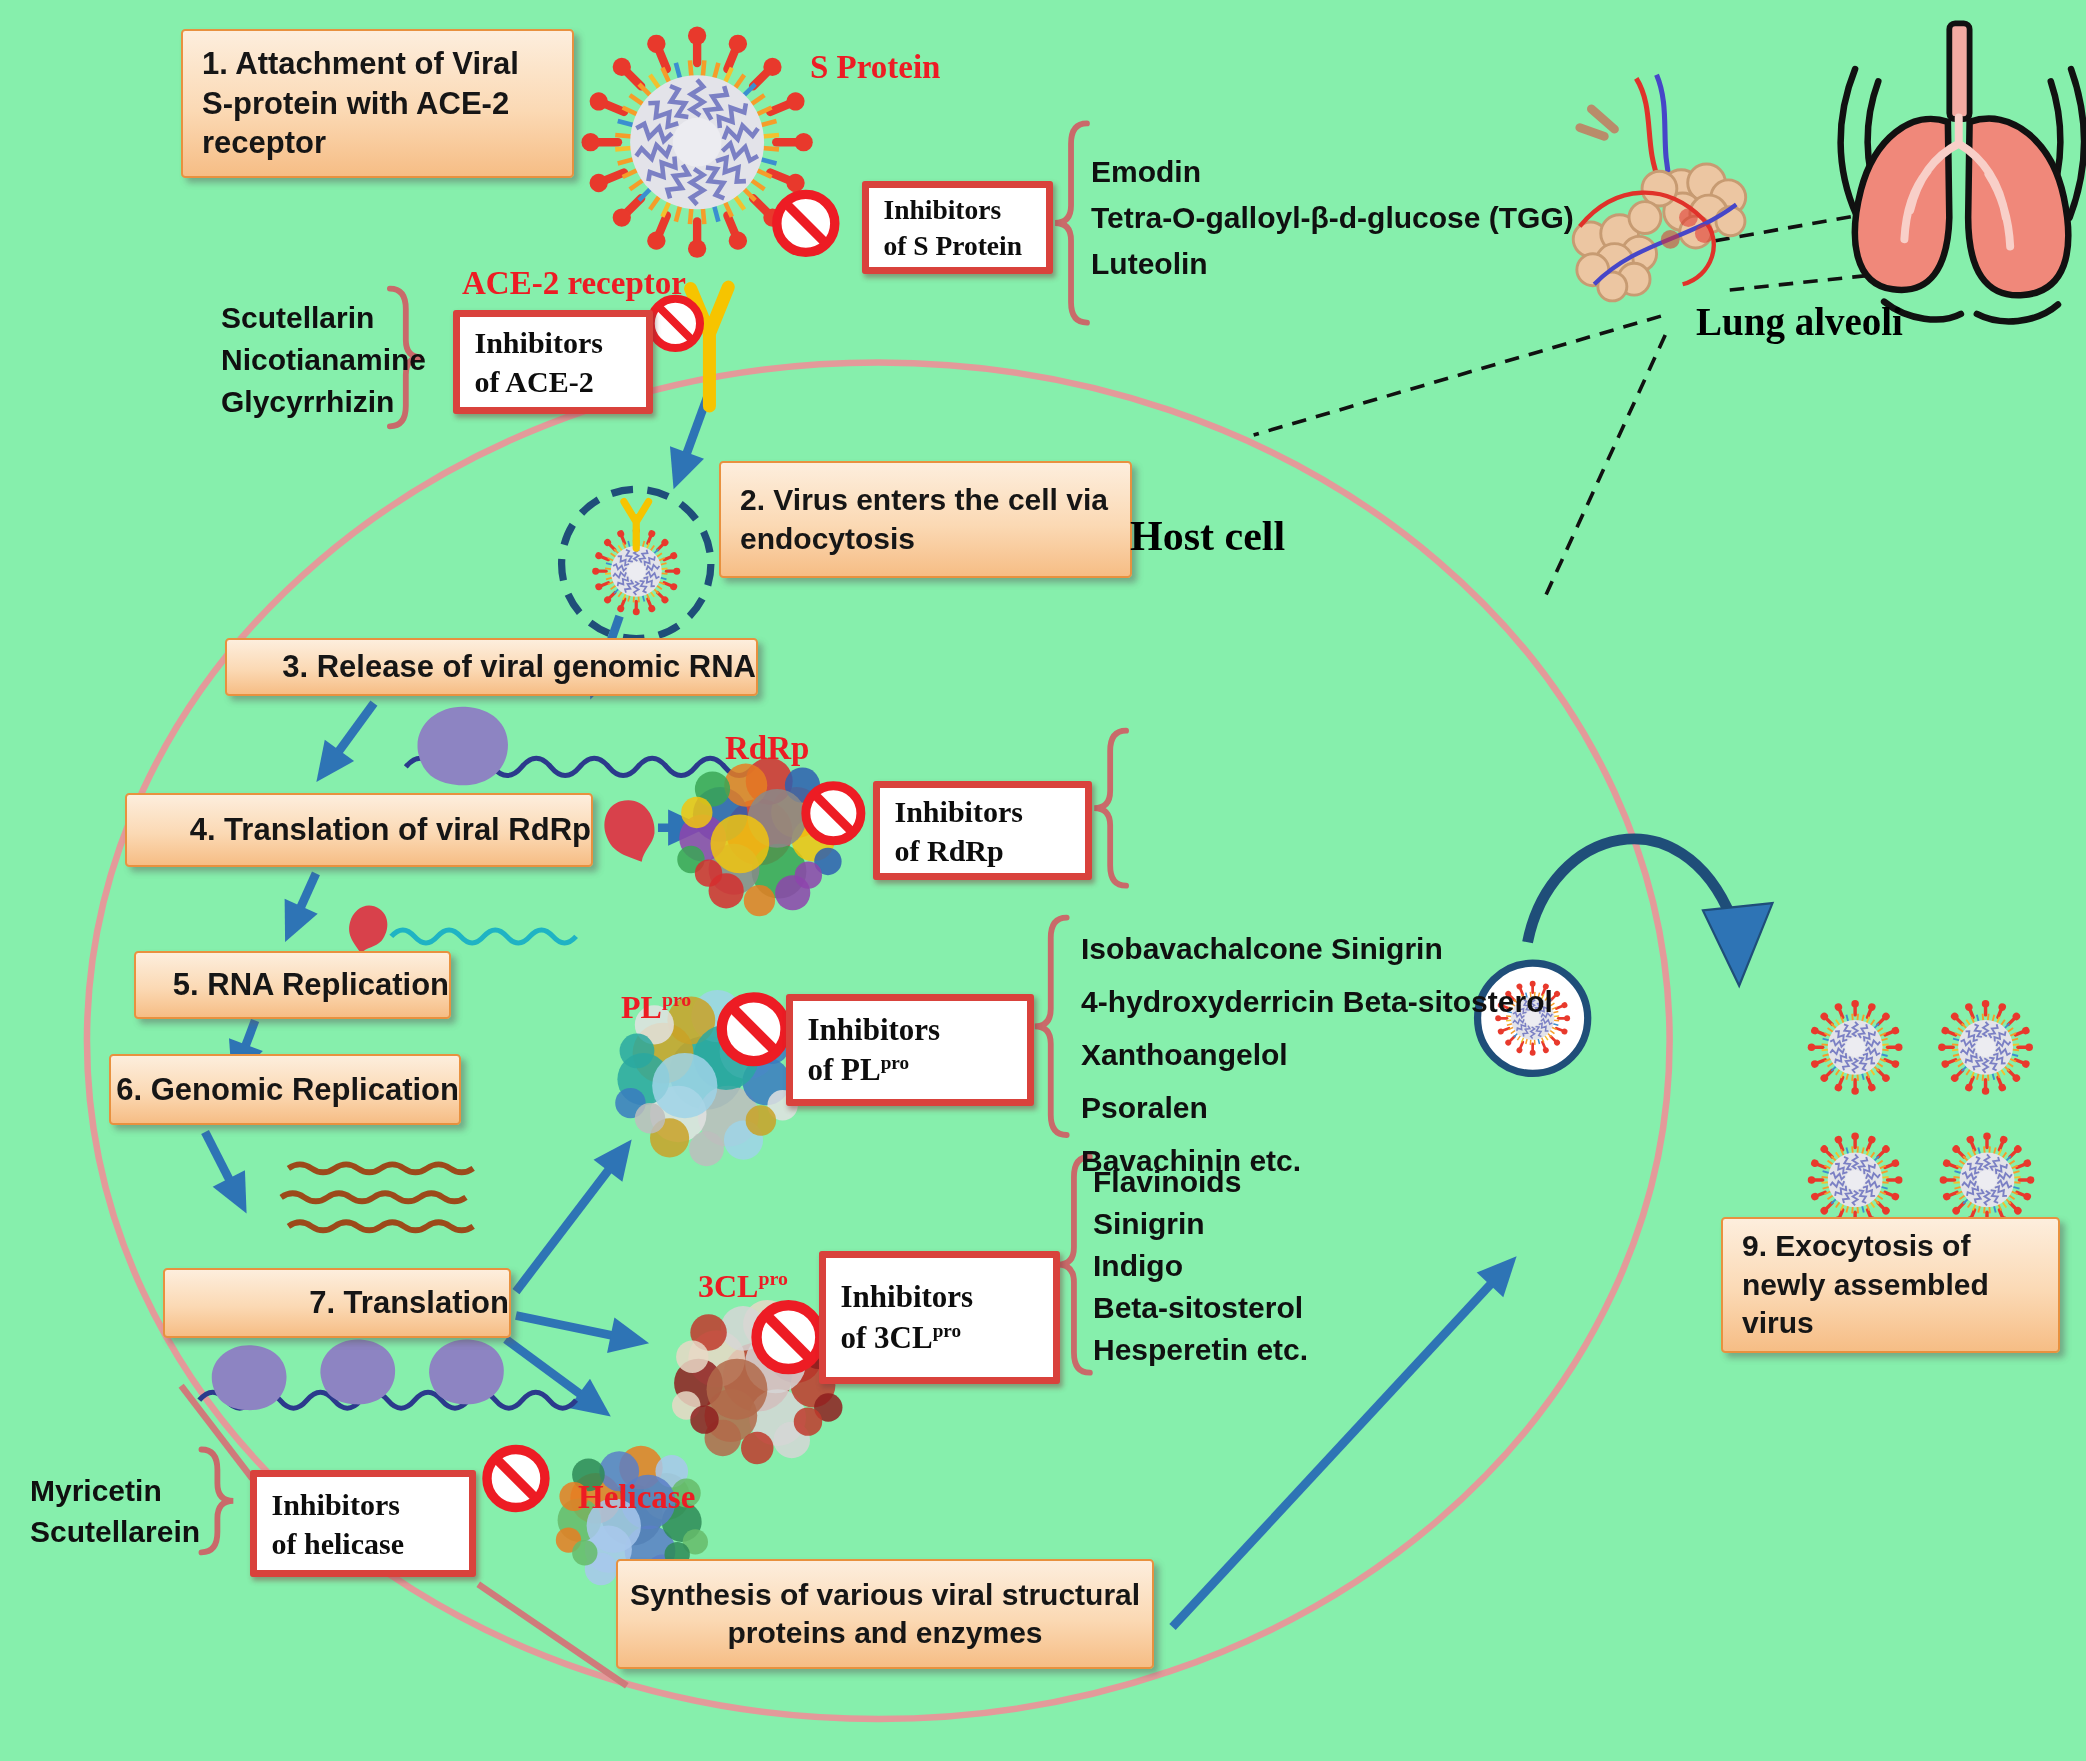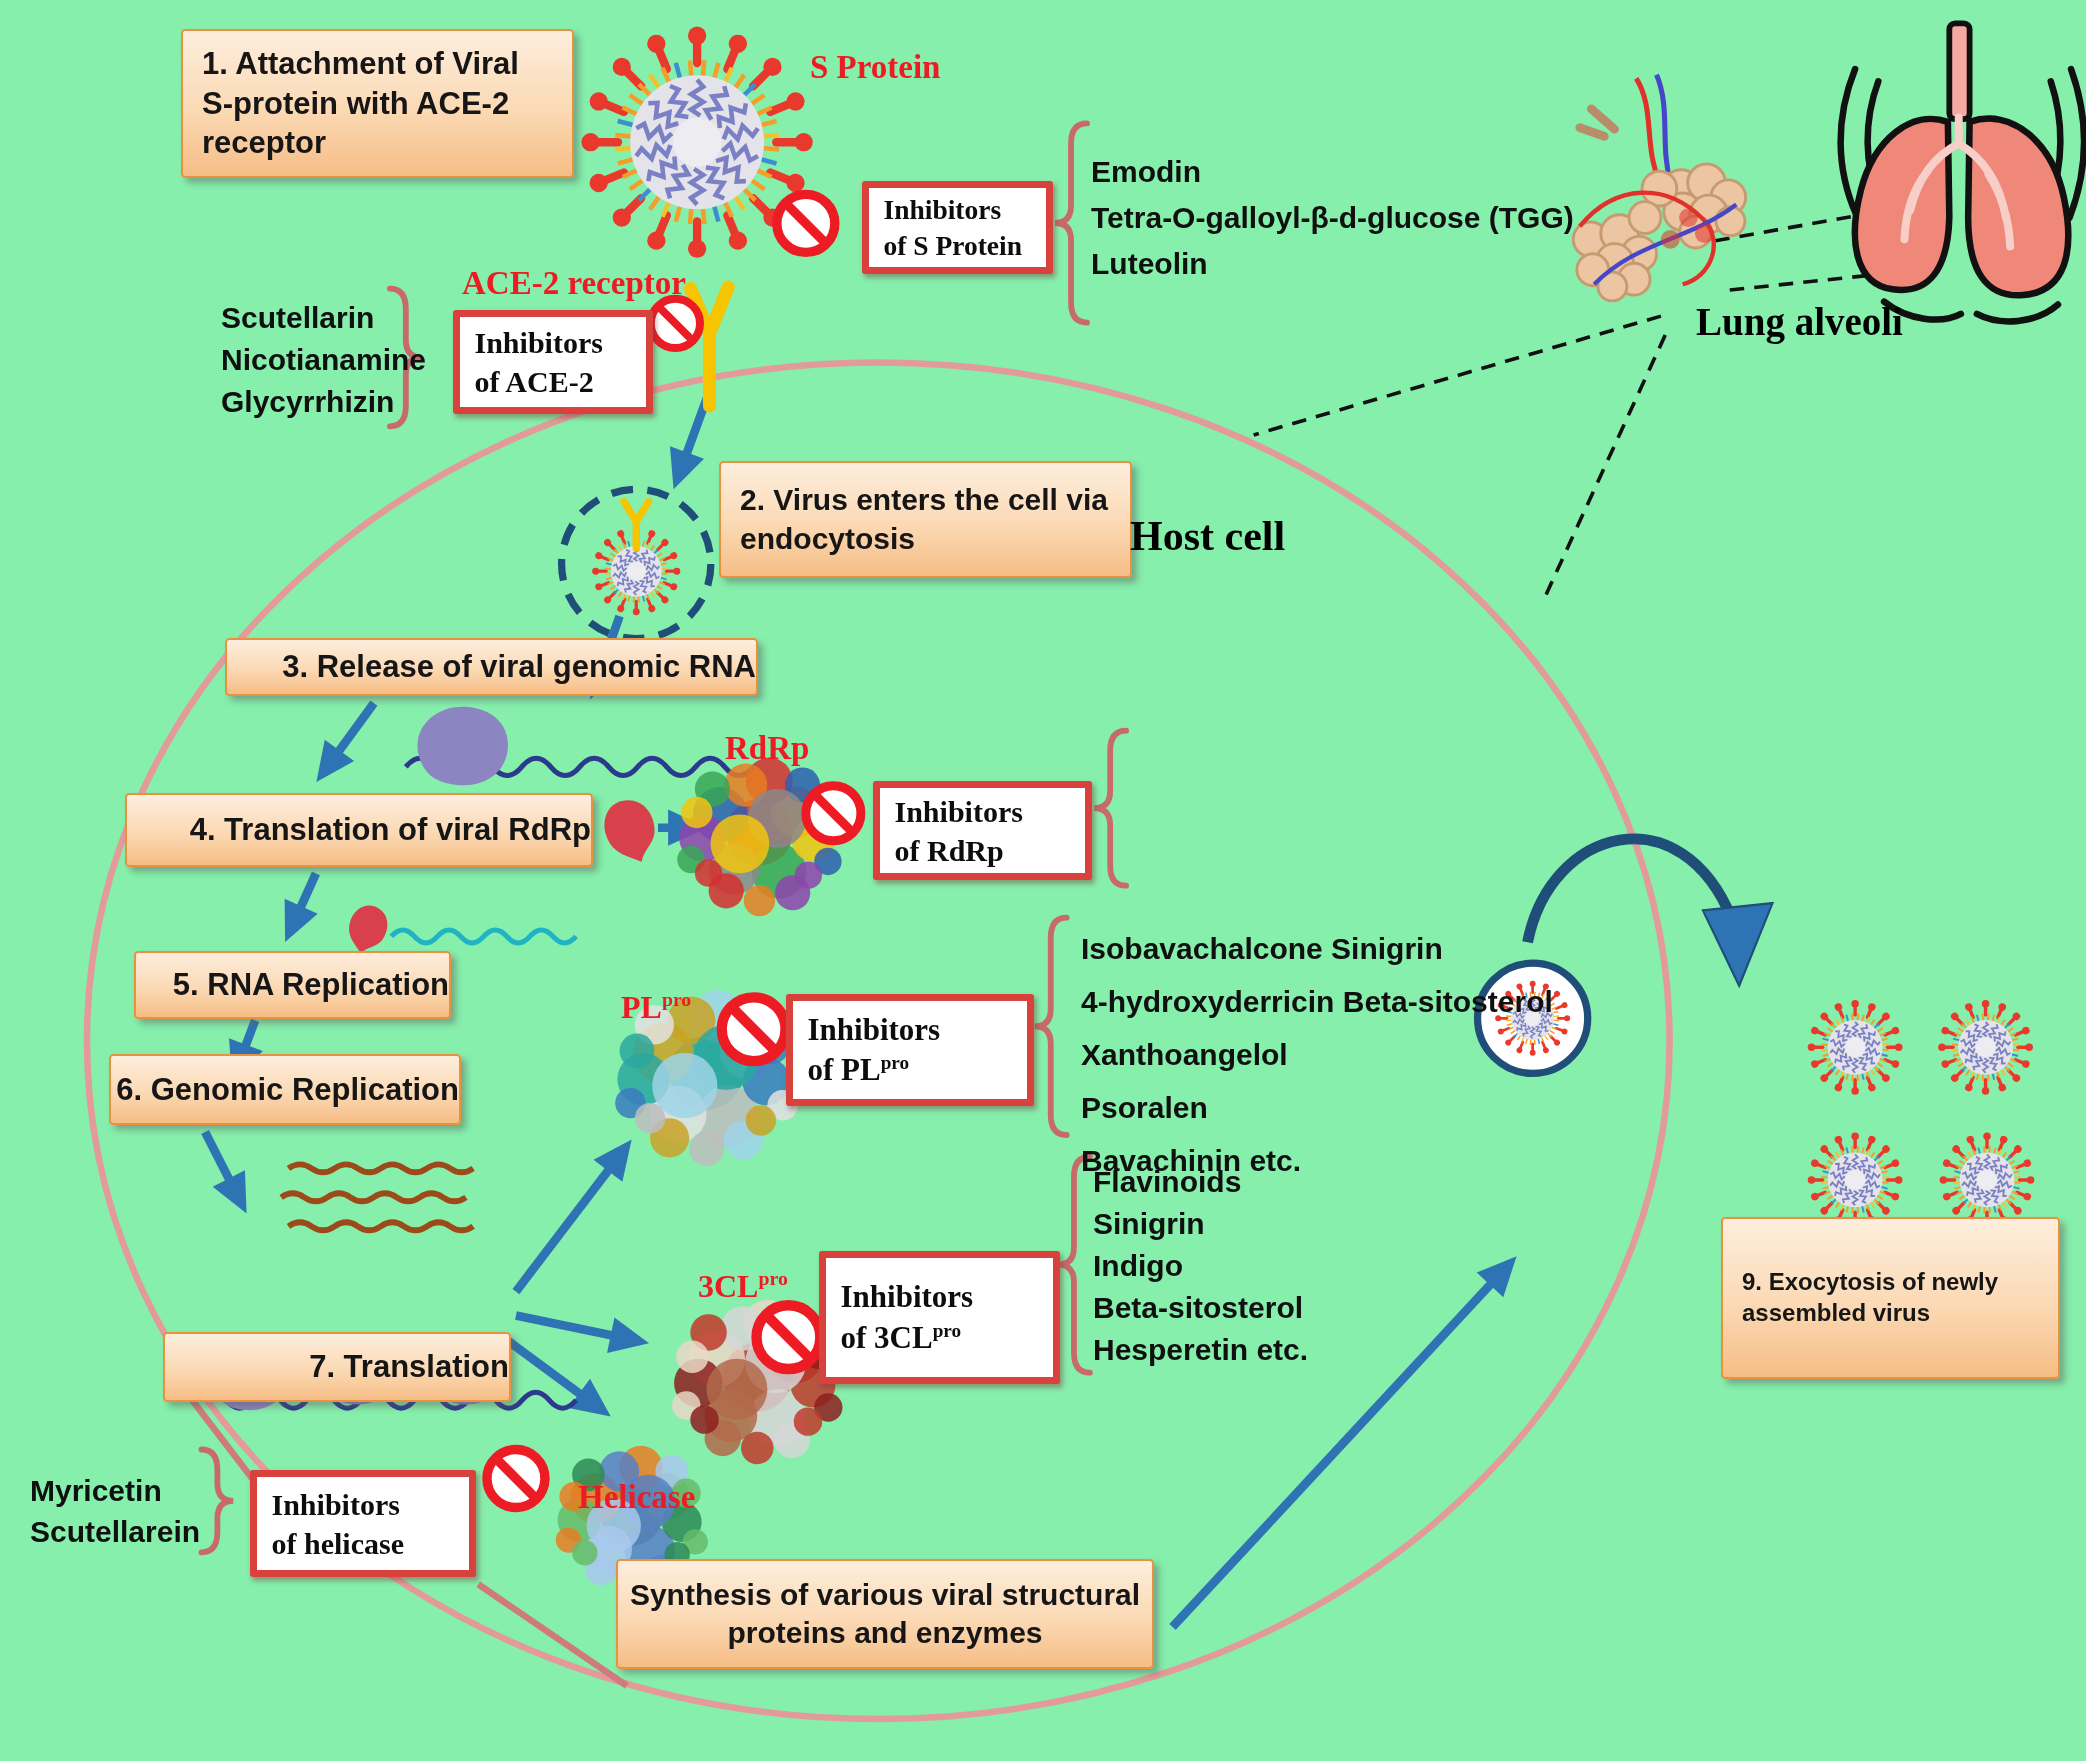--- a/index.html
+++ b/index.html
@@ -369,24 +369,24 @@
     </div>
   <div class="step center" style="left:125px;top:793px;width:468px;height:74px;font-size:31px;">
       <span>4. Translation of viral RdRp</span>
     </div>
   <div class="step center" style="left:134px;top:951px;width:317px;height:68px;font-size:31px;">
       <span>5. RNA Replication</span>
     </div>
   <div class="step center" style="left:109px;top:1054px;width:352px;height:71px;font-size:31px;">
       <span>6. Genomic Replication</span>
     </div>
-  <div class="step center" style="left:163px;top:1332px;width:348px;height:70px;font-size:31px;">
+  <div class="step center" style="left:163px;top:1268px;width:348px;height:70px;font-size:31px;">
       <span>7. Translation</span>
     </div>
-  <div class="step left" style="left:1721px;top:1217px;width:339px;height:162px;font-size:24px;">
+  <div class="step left" style="left:1721px;top:1217px;width:339px;height:136px;font-size:30px;">
       <span>9. Exocytosis of newly assembled virus</span>
     </div>
   <div class="step center" style="left:616px;top:1559px;width:538px;height:110px;font-size:30px;">
       <span>Synthesis of various viral structural proteins and enzymes</span>
     </div>
 
   <div class="inh" style="left:862px;top:181px;width:191px;height:93px;font-size:27.5px;">
     <div>Inhibitors</div>
       <div>of S Protein</div>
     </div>

